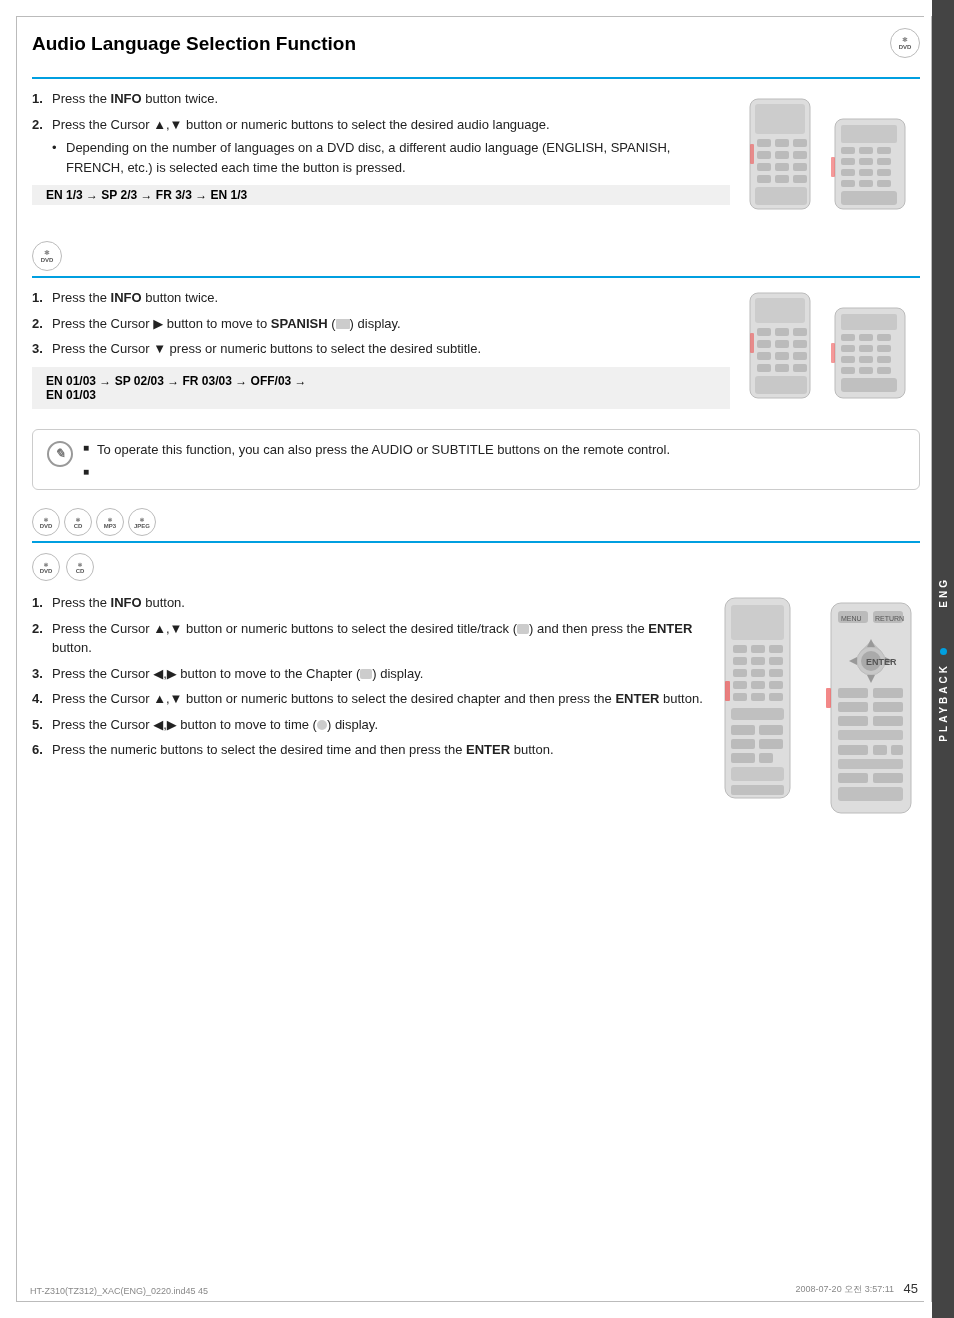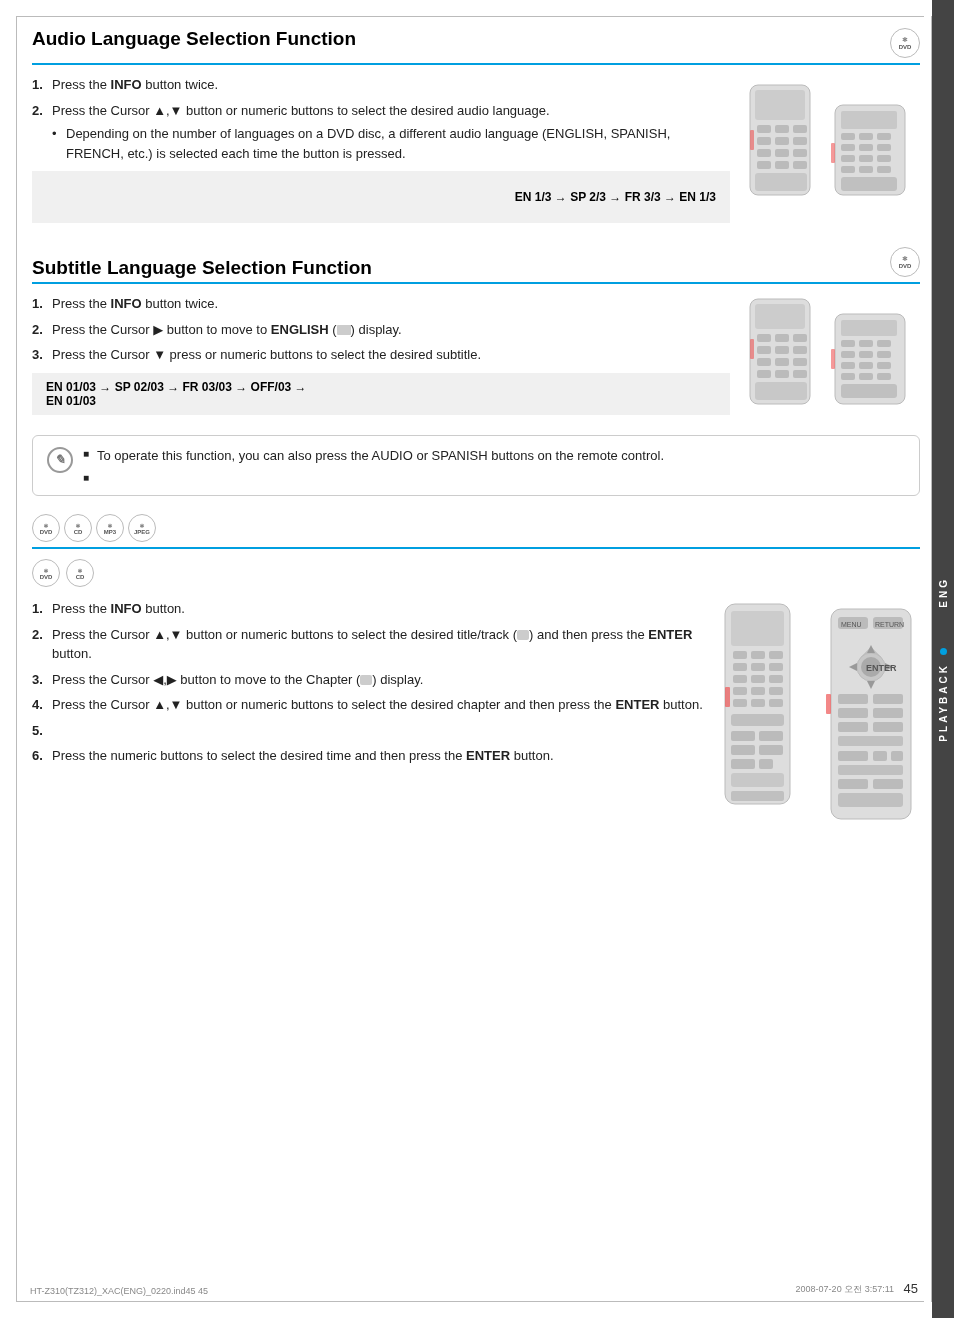--- a/index.html
+++ b/index.html
@@ -28,21 +28,21 @@
 </div>
 
 <div style="position:absolute;top:16px;left:16px;right:30px;height:1px;background:#bbb;"></div>
 <div style="position:absolute;bottom:16px;left:16px;right:30px;height:1px;background:#bbb;"></div>
 <div style="position:absolute;top:16px;left:16px;width:1px;bottom:16px;background:#bbb;"></div>
 <div style="position:absolute;top:16px;right:22px;width:1px;bottom:16px;background:#bbb;"></div>
 
 <div style="position:absolute;top:28px;left:32px;right:34px;bottom:32px;">
 
   <div id="section1" style="margin-bottom:22px;">
-    <div style="display:flex;align-items:flex-start;justify-content:space-between;border-bottom:2px solid #009fe0;padding-bottom:3px;margin-bottom:10px;">
+    <div style="display:flex;align-items:center;justify-content:space-between;border-bottom:2px solid #009fe0;padding-bottom:17px;margin-bottom:10px;">
       <span style="font-size:19px;font-weight:bold;color:#000;">Audio Language Selection Function</span>
 
       <div style="width:30px;height:30px;border:1.5px solid #bbb;border-radius:50%;display:flex;flex-direction:column;align-items:center;justify-content:center;margin-bottom:2px;flex-shrink:0;">
         <span style="font-size:7px;color:#888;">✱</span>
         <span style="font-size:6px;font-weight:bold;color:#555;">DVD</span>
       </div>
     </div>
 
     <div style="display:flex;gap:10px;align-items:flex-start;">
       <div style="flex:1;">
@@ -55,21 +55,21 @@
         <div style="display:flex;margin-bottom:4px;line-height:1.5;">
           <span style="font-weight:bold;min-width:20px;">2.</span>
           <span>Press the Cursor ▲,▼ button or numeric buttons to select the desired audio language.</span>
         </div>
 
         <div style="display:flex;margin-left:20px;margin-bottom:8px;line-height:1.5;">
           <span style="min-width:14px;">•</span>
           <span>Depending on the number of languages on a DVD disc, a different audio language (ENGLISH, SPANISH, FRENCH, etc.) is selected each time the button is pressed.</span>
         </div>
 
-        <div style="background:#f0f0f0;padding:19px 14px;margin:2px 0;font-weight:bold;font-size:12px;color:#000;text-align:right;">
+        <div style="background:#f0f0f0;padding:3px 14px;margin:2px 0;font-weight:bold;font-size:12px;color:#000;">
           <span>EN 1/3 → SP 2/3 → FR 3/3 → EN 1/3</span>
         </div>
       </div>
 
       <div style="width:180px;flex-shrink:0;display:flex;justify-content:center;">
         <svg width="170" height="130" viewBox="0 0 170 130">
 
           <rect x="5" y="10" width="60" height="110" rx="8" fill="#ddd" stroke="#bbb" stroke-width="1"></rect>
           <rect x="10" y="15" width="50" height="30" rx="3" fill="#ccc"></rect>
 
@@ -107,38 +107,37 @@
           <rect x="96" y="102" width="56" height="14" rx="3" fill="#c0c0c0"></rect>
 
           <rect x="86" y="68" width="4" height="20" rx="1" fill="#e55" opacity="0.6"></rect>
         </svg>
       </div>
     </div>
   </div>
 
   <div id="section2" style="margin-bottom:16px;">
     <div style="display:flex;align-items:flex-end;justify-content:space-between;border-bottom:2px solid #009fe0;padding-bottom:3px;margin-bottom:10px;">
-      <span style="font-size:19px;font-weight:bold;color:#000;">Subtitle Language Selection Function</span>
       <div style="width:30px;height:30px;border:1.5px solid #bbb;border-radius:50%;display:flex;flex-direction:column;align-items:center;justify-content:center;margin-bottom:2px;flex-shrink:0;">
         <span style="font-size:7px;color:#888;">✱</span>
         <span style="font-size:6px;font-weight:bold;color:#555;">DVD</span>
       </div>
     </div>
 
     <div style="display:flex;gap:10px;align-items:flex-start;">
       <div style="flex:1;">
 
         <div style="display:flex;margin-bottom:6px;line-height:1.5;">
           <span style="font-weight:bold;min-width:20px;">1.</span>
           <span>Press the <strong>INFO</strong> button twice.</span>
         </div>
 
         <div style="display:flex;margin-bottom:6px;line-height:1.5;">
           <span style="font-weight:bold;min-width:20px;">2.</span>
-          <span>Press the Cursor ▶ button to move to <strong>ENGLISH</strong> (<span style="display:inline-block;width:14px;height:10px;background:#ccc;vertical-align:middle;border-radius:1px;"></span>) display.</span>
+          <span>Press the Cursor ▶ button to move to <strong>SPANISH</strong> (<span style="display:inline-block;width:14px;height:10px;background:#ccc;vertical-align:middle;border-radius:1px;"></span>) display.</span>
         </div>
 
         <div style="display:flex;margin-bottom:8px;line-height:1.5;">
           <span style="font-weight:bold;min-width:20px;">3.</span>
           <span>Press the Cursor ▼ press or numeric buttons to select the desired subtitle.</span>
         </div>
 
         <div style="background:#f0f0f0;padding:7px 14px;margin:4px 0;font-weight:bold;font-size:12px;color:#000;">
           EN 01/03 → SP 02/03 → FR 03/03 → OFF/03 →<br>EN 01/03
         </div>
@@ -185,21 +184,21 @@
     </div>
   </div>
 
   <div style="border:1px solid #ccc;border-radius:6px;padding:10px 14px;margin:10px 0 18px 0;display:flex;gap:10px;align-items:flex-start;">
     <div style="width:26px;height:26px;border:2px solid #999;border-radius:50%;display:flex;align-items:center;justify-content:center;flex-shrink:0;margin-top:1px;">
       <span style="font-size:13px;font-style:italic;color:#777;font-weight:bold;">✎</span>
     </div>
     <div style="flex:1;">
       <div style="display:flex;margin-bottom:5px;line-height:1.5;">
         <span style="min-width:14px;font-size:10px;">■</span>
-        <span>To operate this function, you can also press the AUDIO or SPANISH buttons on the remote control.</span>
+        <span>To operate this function, you can also press the AUDIO or SUBTITLE buttons on the remote control.</span>
       </div>
       <div style="display:flex;line-height:1.5;">
         <span style="min-width:14px;font-size:10px;">■</span>
       </div>
     </div>
   </div>
 
   <div id="section3">
     <div style="display:flex;align-items:flex-end;justify-content:space-between;border-bottom:2px solid #009fe0;padding-bottom:3px;margin-bottom:10px;">
 
@@ -252,20 +251,21 @@
           <span>Press the Cursor ◀,▶ button to move to the Chapter (<span style="display:inline-block;width:12px;height:10px;background:#ccc;border-radius:2px;vertical-align:middle;"></span>) display.</span>
         </div>
 
         <div style="display:flex;margin-bottom:6px;line-height:1.5;">
           <span style="font-weight:bold;min-width:20px;">4.</span>
           <span>Press the Cursor ▲,▼ button or numeric buttons to select the desired chapter and then press the <strong>ENTER</strong> button.</span>
         </div>
 
         <div style="display:flex;margin-bottom:6px;line-height:1.5;">
           <span style="font-weight:bold;min-width:20px;">5.</span>
+          <span>Press the Cursor ◀,▶ button to move to time (<span style="display:inline-block;width:10px;height:10px;background:#ccc;border-radius:50%;vertical-align:middle;"></span>) display.</span>
         </div>
 
         <div style="display:flex;margin-bottom:6px;line-height:1.5;">
           <span style="font-weight:bold;min-width:20px;">6.</span>
           <span>Press the numeric buttons to select the desired time and then press the <strong>ENTER</strong> button.</span>
         </div>
       </div>
 
       <div style="width:200px;flex-shrink:0;display:flex;justify-content:center;align-items:flex-start;">
         <svg width="195" height="230" viewBox="0 0 195 230">

